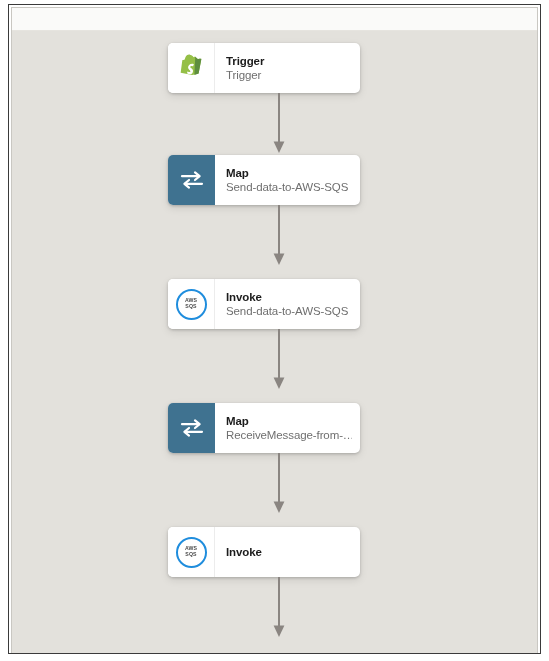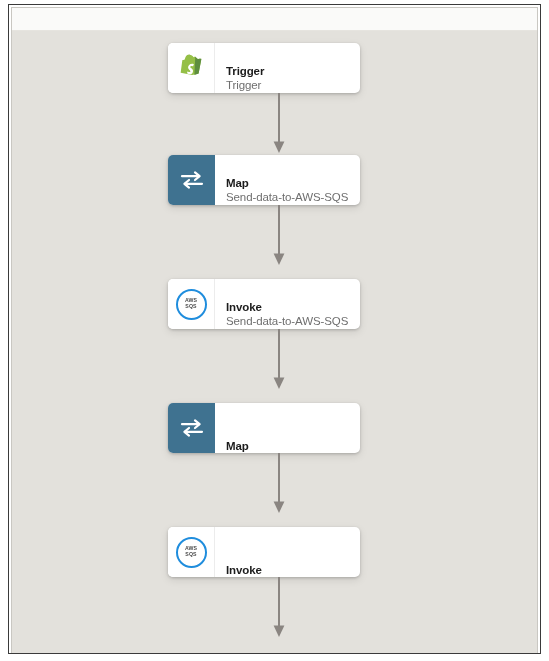--- a/index.html
+++ b/index.html
@@ -87,21 +87,21 @@
   }
   .node-icon-cell.tinted {
     background: #3f7290;
   }
 
   .node-text-cell {
     flex: 1 1 auto;
     min-width: 0;
     display: flex;
     flex-direction: column;
-    justify-content: flex-end;
+    justify-content: center;
     padding-left: 11px;
     padding-right: 8px;
     box-sizing: border-box;
   }
 
   .node-title {
     font-size: 11.5px;
     font-weight: bold;
     color: #1c1c1c;
     line-height: 14px;
@@ -236,20 +236,21 @@
             <svg width="24" height="20" viewBox="0 0 24 20">
               <path d="M2 6.2 L19 6.2" stroke="#ffffff" stroke-width="2.2" stroke-linecap="round" fill="none"></path>
               <path d="M15 2.4 L19.6 6.2 L15 10.0" stroke="#ffffff" stroke-width="2.2" stroke-linecap="round" stroke-linejoin="round" fill="none"></path>
               <path d="M22 13.8 L5 13.8" stroke="#ffffff" stroke-width="2.2" stroke-linecap="round" fill="none"></path>
               <path d="M9 10.0 L4.4 13.8 L9 17.6" stroke="#ffffff" stroke-width="2.2" stroke-linecap="round" stroke-linejoin="round" fill="none"></path>
             </svg>
           </span>
         </div>
         <div class="node-text-cell">
           <div class="node-title">Map</div>
+          <div class="node-subtitle">ReceiveMessage-from-…</div>
         </div>
       </div>
 
       <div class="connector" style="top: 422px; height: 62px;">
         <svg width="18" height="62" viewBox="0 0 18 62">
           <line x1="9" y1="0" x2="9" y2="50" stroke="#8a8581" stroke-width="2"></line>
           <path d="M9 60 L3.6 48.5 L14.4 48.5 Z" fill="#8a8581"></path>
         </svg>
       </div>
 

